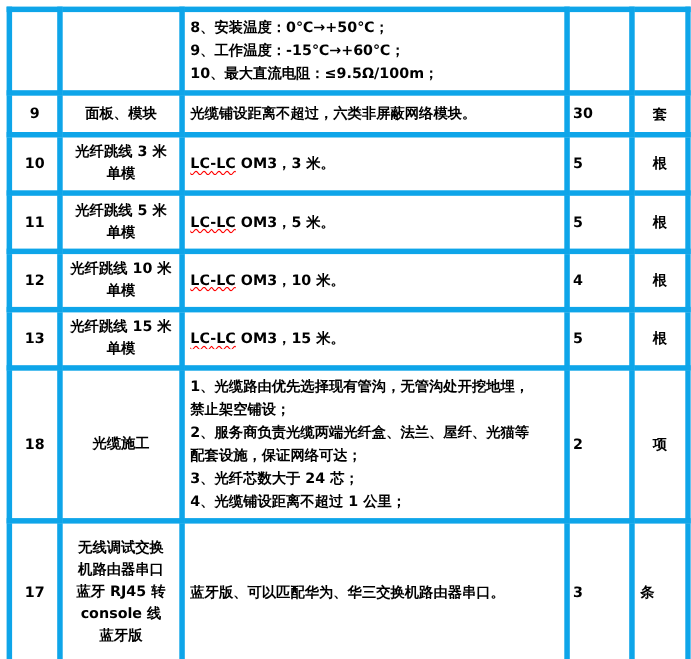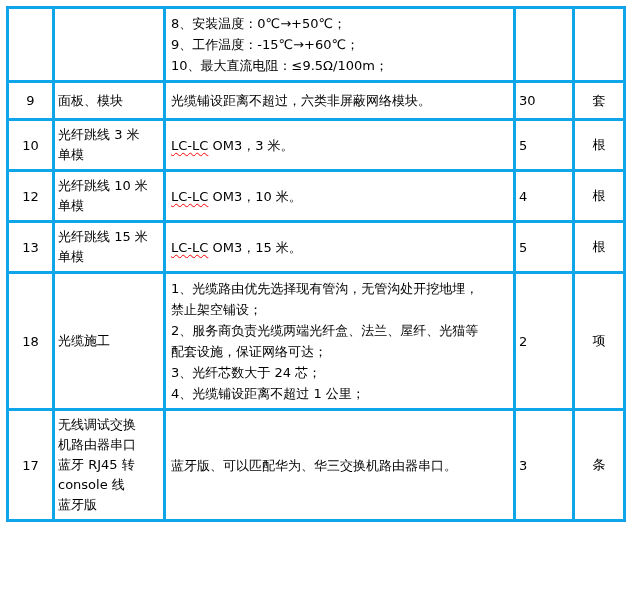--- a/index.html
+++ b/index.html
@@ -7,28 +7,29 @@
     font-family:"DejaVu Sans","Liberation Sans",sans-serif;
     font-size:13px;color:#000;
     width:628px;height:599px;overflow:hidden;
   }
   .page{padding:6px 5px 0 6px;box-sizing:border-box;}
   table.doc-table{
     border-collapse:collapse;table-layout:fixed;width:617px;
     background:#fff;
   }
   td{
-    border:3px solid #0ea5e9;
+    border:5px solid #0ea5e9;
     padding:4px 3px;
     vertical-align:middle;
     overflow:hidden;
     word-break:break-all;
+    font-weight:bold;
   }
   td.seq{text-align:center;}
-  td.item{line-height:20px;}
+  td.item{text-align:center;line-height:20px;}
   td.desc{text-align:left;padding-left:5px;padding-right:4px;line-height:21px;}
   td.qty{text-align:left;}
   td.unit{text-align:center;}
   
   tr:nth-child(8) td.unit,
   tr:nth-child(9) td.unit,
   tr:nth-child(10) td.unit{text-align:left;padding-left:5px;}
   
   tr:nth-child(1){height:66px;}
   tr:nth-child(2){height:38px;}
@@ -86,20 +87,32 @@
             <div>光纤跳线 3 米</div>
             <div>单模</div>
           </td>
           <td class="desc">
             <div><span class="wavy">LC-LC</span><span> OM3，3 米。</span></div>
           </td>
           <td class="qty">5</td>
           <td class="unit">根</td>
         </tr>
         <tr>
+          <td class="seq">11</td>
+          <td class="item">
+            <div>光纤跳线 5 米</div>
+            <div>单模</div>
+          </td>
+          <td class="desc">
+            <div><span class="wavy">LC-LC</span><span> OM3，5 米。</span></div>
+          </td>
+          <td class="qty">5</td>
+          <td class="unit">根</td>
+        </tr>
+        <tr>
           <td class="seq">12</td>
           <td class="item">
             <div>光纤跳线 10 米</div>
             <div>单模</div>
           </td>
           <td class="desc">
             <div><span class="wavy">LC-LC</span><span> OM3，10 米。</span></div>
           </td>
           <td class="qty">4</td>
           <td class="unit">根</td>

